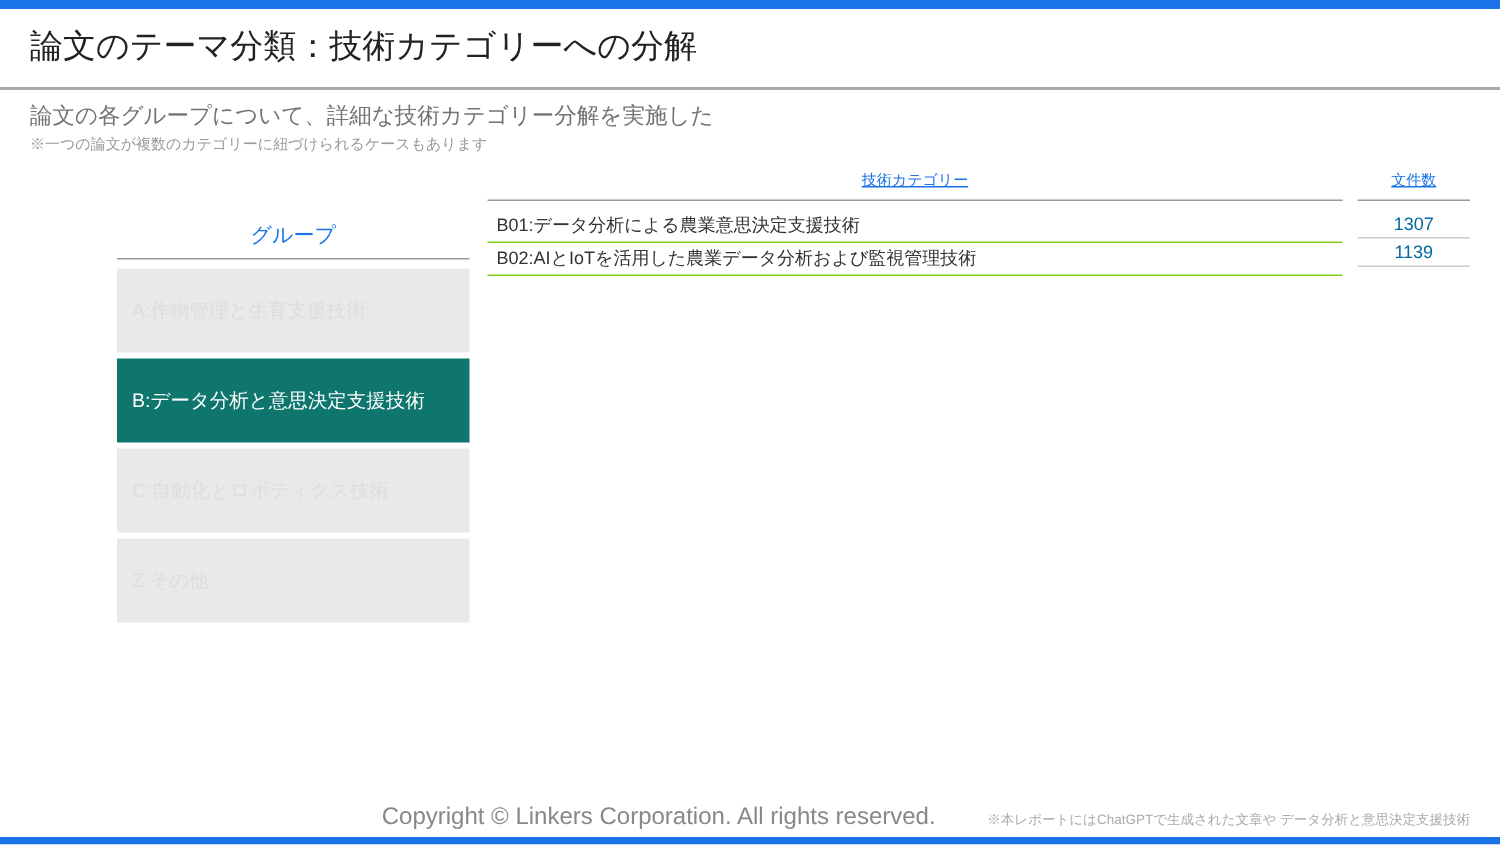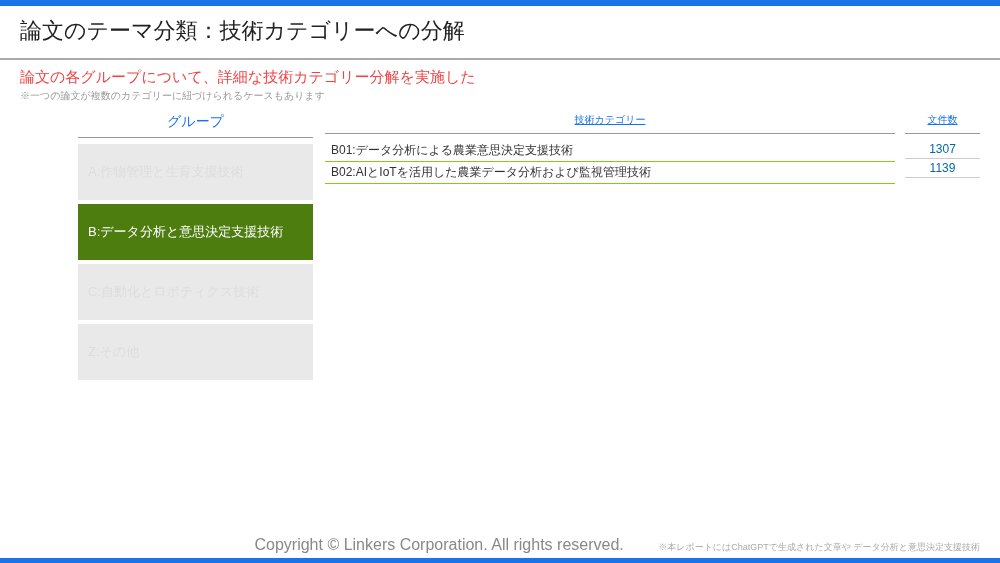--- a/index.html
+++ b/index.html
@@ -24,21 +24,21 @@
       font-size: 22px;
       padding: 10px 20px 12px 20px;
       color: #222;
       font-weight: 400;
       border-bottom: 2px solid #aaa;
     }
     .content {
       padding: 8px 20px 0 20px;
     }
     .section-title {
-      color: #ef4444;
+      color: #737373;
       font-size: 15px;
       margin-bottom: 2px;
     }
     .note {
       color: #999;
       font-size: 10px;
       margin-bottom: 8px;
     }
     .layout {
       display: flex;
@@ -49,36 +49,37 @@
       flex-shrink: 0;
       margin-left: 58px;
     }
     .sidebar-header {
       color: #1a73e8;
       font-size: 14px;
       text-align: center;
       padding: 2px 0 6px 0;
       border-bottom: 1px solid #999;
       margin-bottom: 6px;
+      margin-top: 35px;
     }
     .sidebar-item {
       padding: 14px 10px;
       font-size: 13px;
       margin-bottom: 4px;
       cursor: pointer;
       min-height: 56px;
       display: flex;
       align-items: center;
     }
     .sidebar-item.inactive {
       background: #e9e9e9;
       color: #ddd;
     }
     .sidebar-item.active {
-      background: #4d7c0f;
+      background: #0f766e;
       color: #fff;
     }
     .main-area {
       flex: 1;
       display: flex;
       gap: 10px;
     }
     .category-col {
       flex: 1;
     }

